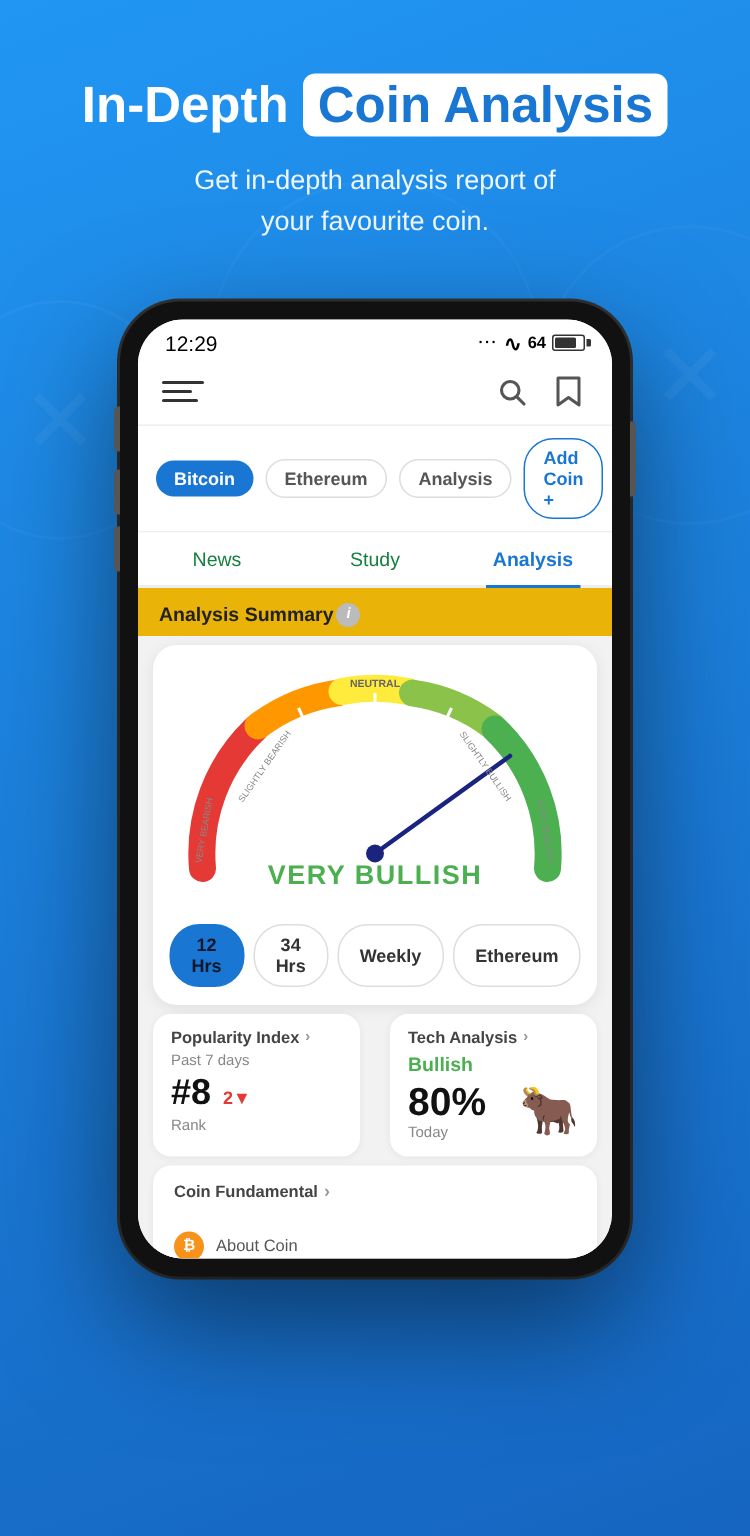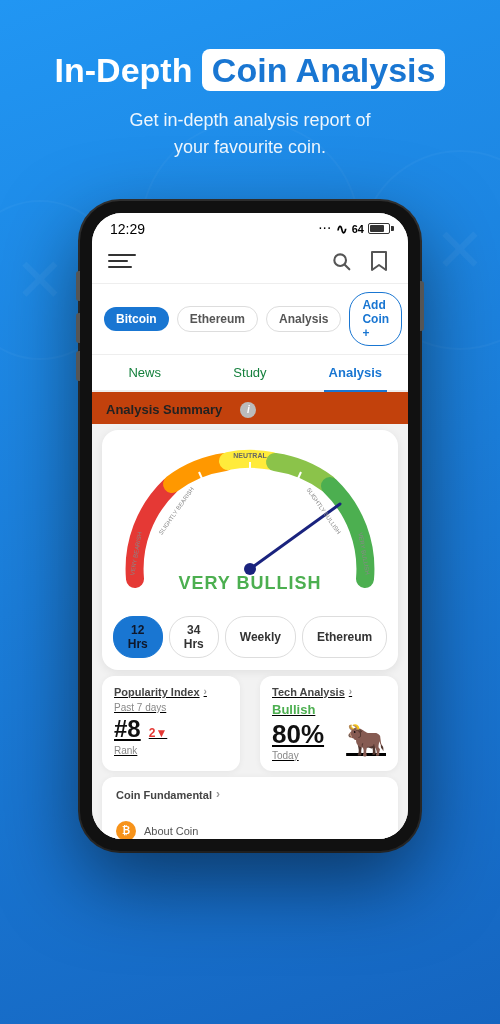--- a/index.html
+++ b/index.html
@@ -260,28 +260,28 @@
     }
 
     
     .main-content {
       flex: 1;
       overflow: hidden;
       background: #f2f2f2;
     }
 
     .analysis-summary-header {
-      background: #c2410c;
+      background: #eab308;
       padding: 10px 14px 6px;
       font-size: 13px;
       font-weight: 700;
       color: #222;
       display: flex;
       align-items: center;
-      gap: 18px;
+      gap: 2px;
     }
 
     .info-icon {
       width: 16px; height: 16px;
       border-radius: 50%;
       background: #bbb;
       color: white;
       font-size: 10px;
       display: inline-flex;
       align-items: center;
@@ -351,21 +351,20 @@
       background: #1976d2;
       color: #0f172a;
       border-color: #1976d2;
     }
 
     
     .bottom-cards {
       display: flex;
       gap: 20px;
       margin: 6px 10px;
-      text-decoration: underline;
     }
 
     .mini-card {
       flex: 1;
       background: white;
       border-radius: 12px;
       padding: 10px 12px;
       box-shadow: 0 1px 6px rgba(0,0,0,0.06);
     }
 

